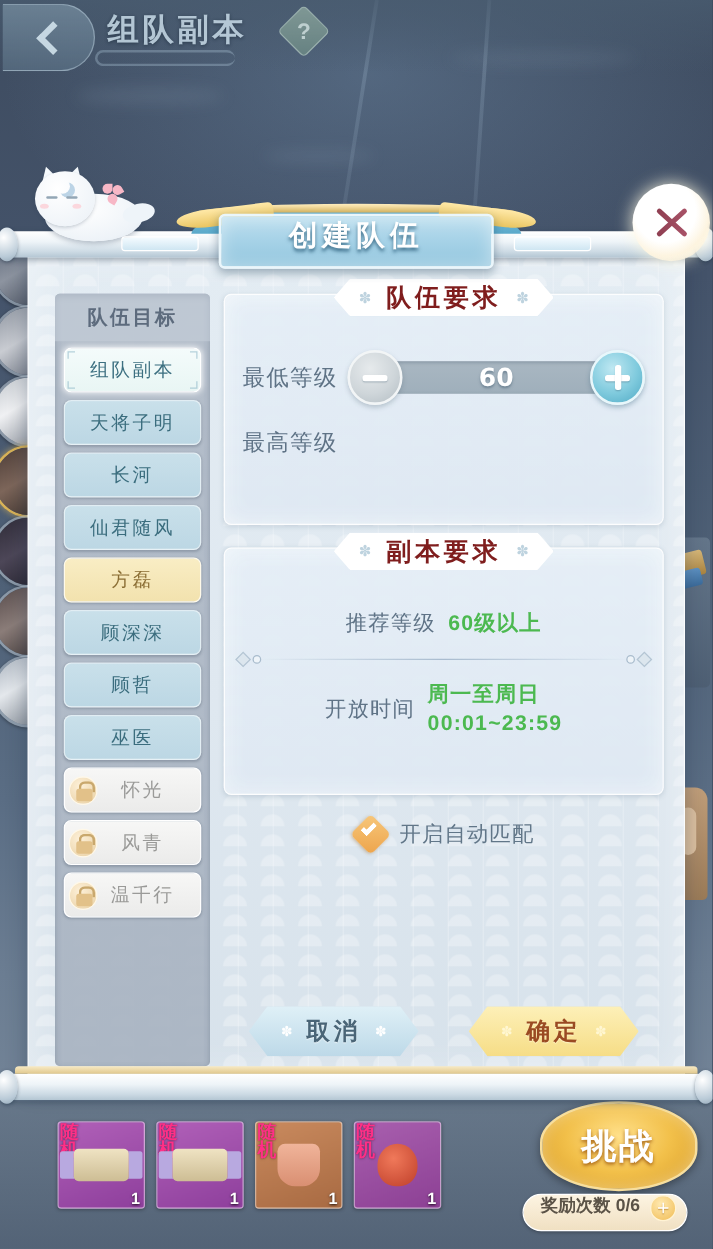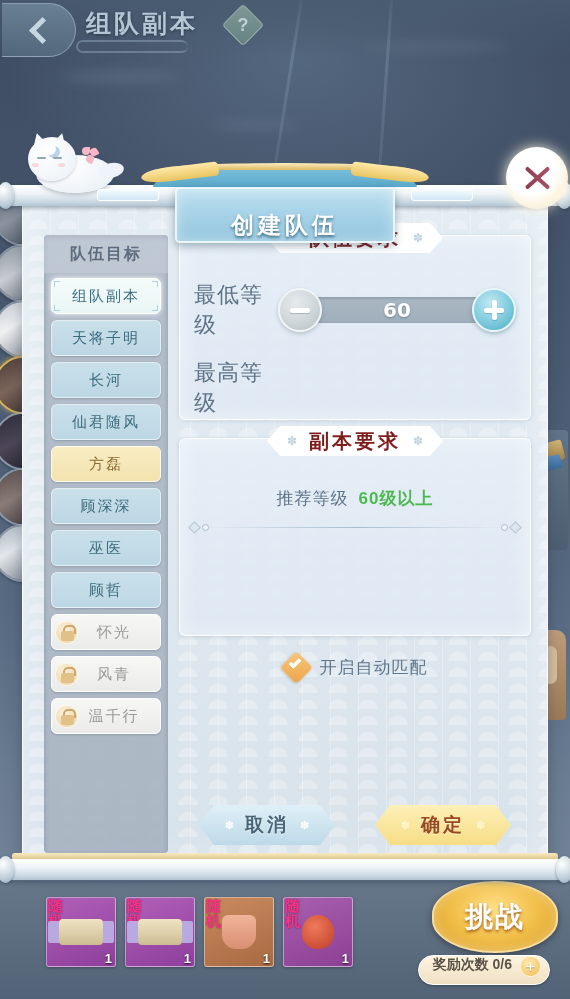--- a/index.html
+++ b/index.html
@@ -114,25 +114,25 @@
     border:1px solid rgba(255,255,255,.85);
     box-shadow:0 5px 16px rgba(25,45,68,.34), inset 0 0 40px rgba(255,255,255,.5);
     border-radius:3px; overflow:hidden; }
   
   #paper::before{ content:""; position:absolute; inset:0; opacity:.5;
     background-image:radial-gradient(circle at 50% 100%, rgba(255,255,255,.55) 9px, rgba(255,255,255,0) 10px);
     background-size:30px 16px; }
 
   
   #banner{ position:absolute; left:50%; top:0px; transform:translateX(-50%); width:300px; height:58px; z-index:8; }
-  #banner .plaque{ position:absolute; left:40px; top:24px; width:220px; height:56px;
+  #banner .plaque{ position:absolute; left:40px; top:8px; width:220px; height:44px;
     background:linear-gradient(180deg,#bfe0ef 0%,#a8d3e8 45%,#92c6de 100%);
     border:2px solid #eaf6fb; border-radius:5px;
     box-shadow:0 3px 8px rgba(25,60,85,.38), inset 0 0 14px rgba(255,255,255,.45);
-    display:flex; align-items:flex-end; justify-content:center; }
+    display:flex; align-items:flex-start; justify-content:center; }
   #banner .plaque span{ font-size:23px; font-weight:bold; color:#ffffff; letter-spacing:4px;
     font-family:"DejaVu Serif",serif; text-shadow:0 2px 3px rgba(30,80,110,.75); }
   #banner .roof{ position:absolute; left:18px; top:2px; width:264px; height:22px;
     background:linear-gradient(180deg,#7fc2dd,#5aa9ca); border-radius:50% 50% 0 0/100% 100% 0 0; }
   #banner .eave{ position:absolute; top:3px; width:78px; height:14px;
     background:linear-gradient(180deg,#ffe9a8,#e9c45f); }
   #banner .eave.l{ left:6px; border-radius:60% 8px 8px 70%/100% 10px 10px 100%; transform:rotate(-7deg); }
   #banner .eave.r{ right:6px; border-radius:8px 60% 70% 8px/10px 100% 100% 10px; transform:rotate(7deg); }
   #banner .ridge{ position:absolute; left:22px; top:0; width:256px; height:7px;
     background:linear-gradient(180deg,#ffeec0,#dcb962); border-radius:50% 50% 0 0/100% 100% 0 0; }
@@ -211,21 +211,21 @@
     clip-path:polygon(13px 0,163px 0,176px 15px,163px 30px,13px 30px,0 15px);
     display:flex; align-items:center; justify-content:center; gap:12px;
     box-shadow:0 1px 3px rgba(90,115,140,.2); }
   .panel-title .ttxt{ font-size:20px; font-weight:bold; color:#7f1d1d; letter-spacing:3px;
     font-family:"DejaVu Serif",serif; }
   .panel-title .star{ font-size:12px; color:#bed3df; }
 
   
   #panel-team{ height:185px; padding-top:44px; }
   .stepper-row{ display:flex; align-items:center; padding:0 14px; margin-bottom:18px; }
-  .st-label{ width:84px; font-size:22px; color:#5f7386; letter-spacing:1px;
+  .st-label{ width:84px; font-size:18px; color:#5f7386; letter-spacing:1px;
     font-family:"DejaVu Sans",sans-serif; }
   .stepper{ position:relative; flex:1; height:44px; display:flex; align-items:center; }
   .st-track{ position:absolute; left:21px; right:21px; top:9px; height:26px;
     background:linear-gradient(180deg,#a9b7c2,#9fafbb); border-radius:13px;
     box-shadow:inset 0 1px 3px rgba(60,80,100,.35); }
   .st-val{ position:absolute; left:0; right:0; top:9px; height:26px; line-height:26px; text-align:center;
     font-size:20px; color:#ffffff; font-weight:bold; text-shadow:0 1px 2px rgba(70,95,115,.55);
     font-family:"DejaVu Sans",sans-serif; }
   .st-btn{ position:absolute; top:0; width:44px; height:44px; border-radius:50%;
     display:flex; align-items:center; justify-content:center; }
@@ -401,25 +401,25 @@
 
         <div class="sb-item gold">
           <span class="lbl">方磊</span>
         </div>
 
         <div class="sb-item normal">
           <span class="lbl">顾深深</span>
         </div>
 
         <div class="sb-item normal">
+          <span class="lbl">顾哲</span>
+        </div>
+
+        <div class="sb-item normal">
           <span class="lbl">巫医</span>
-        </div>
-
-        <div class="sb-item normal">
-          <span class="lbl">顾哲</span>
         </div>
 
         <div class="sb-item locked">
           <span class="lock"></span>
           <span class="lbl">怀光</span>
         </div>
 
         <div class="sb-item locked">
           <span class="lock"></span>
           <span class="lbl">风青</span>
@@ -474,20 +474,27 @@
           <span class="info-value">60级以上</span>
         </div>
 
         <div class="divider">
           <span class="dot l"></span>
           <span class="dot r"></span>
           <span class="dia l"></span>
           <span class="dia r"></span>
         </div>
 
+        <div class="info-row">
+          <span class="info-label">开放时间</span>
+          <span class="info-value two">
+            <span style="display:block;">周一至周日</span>
+            <span style="display:block;">00:01~23:59</span>
+          </span>
+        </div>
       </div>
 
       <div id="auto-match">
         <span id="auto-box">
           <span class="dia"></span>
           <span class="tick"></span>
         </span>
         <span id="auto-label">开启自动匹配</span>
       </div>
 

